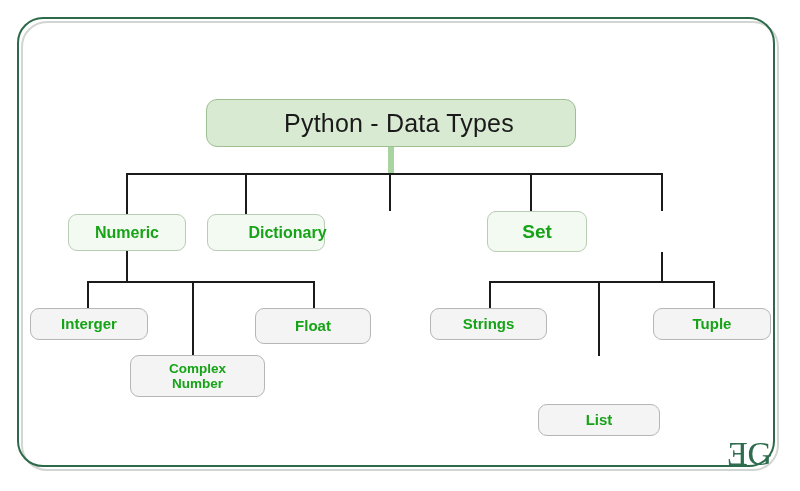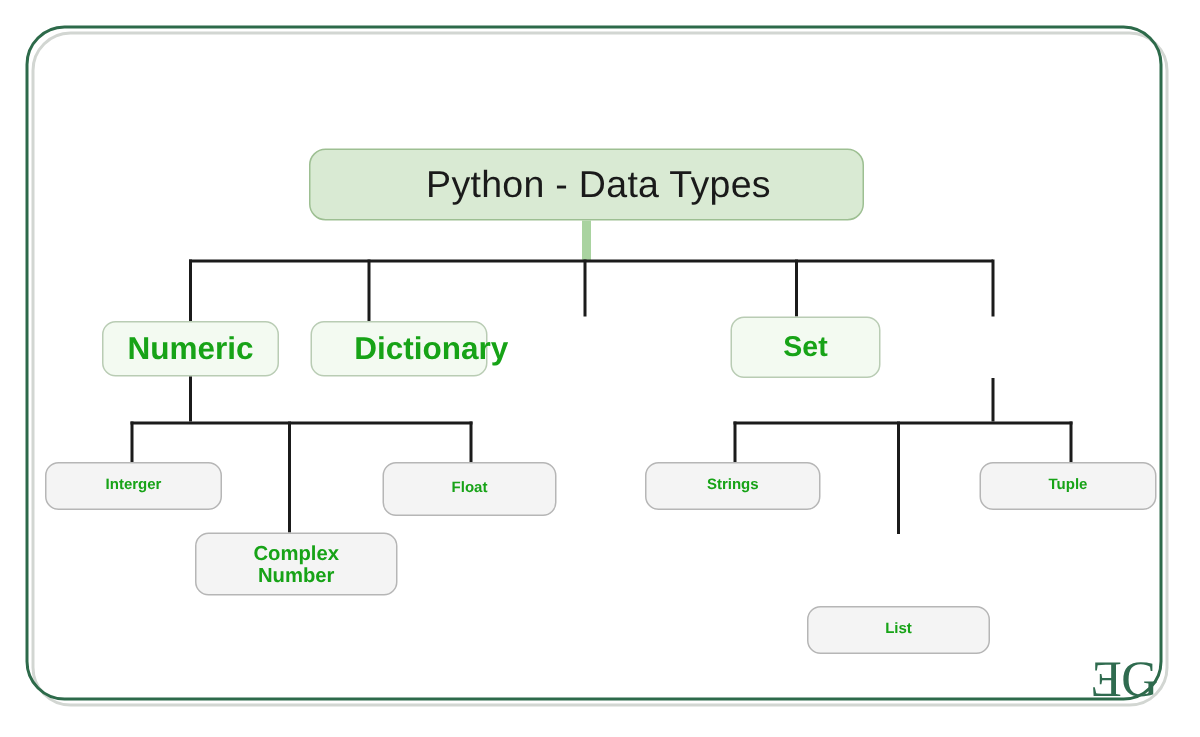--- a/index.html
+++ b/index.html
@@ -72,34 +72,34 @@
     color: #1a1a1a;
     font-size: 25px;
     font-weight: 400;
     border-radius: 11px;
     letter-spacing: 0.2px;
   }
   .node-l2 {
     background: #f3faf1;
     border: 1px solid #b9ccb4;
     color: #17a317;
-    font-size: 21px;
+    font-size: 16px;
     font-weight: bold;
   }
   .node-l2.big {
     font-size: 19px;
   }
   .node-l2.two-line {
     font-size: 14px;
   }
   .node-l3 {
     background: #f4f4f4;
     border: 1px solid #b6b6b6;
     color: #17a317;
-    font-size: 10px;
+    font-size: 15px;
     font-weight: bold;
   }
   .node-l3.two-line {
     font-size: 13.5px;
   }
 
   
   .logo {
     position: absolute;
     right: 28px;

